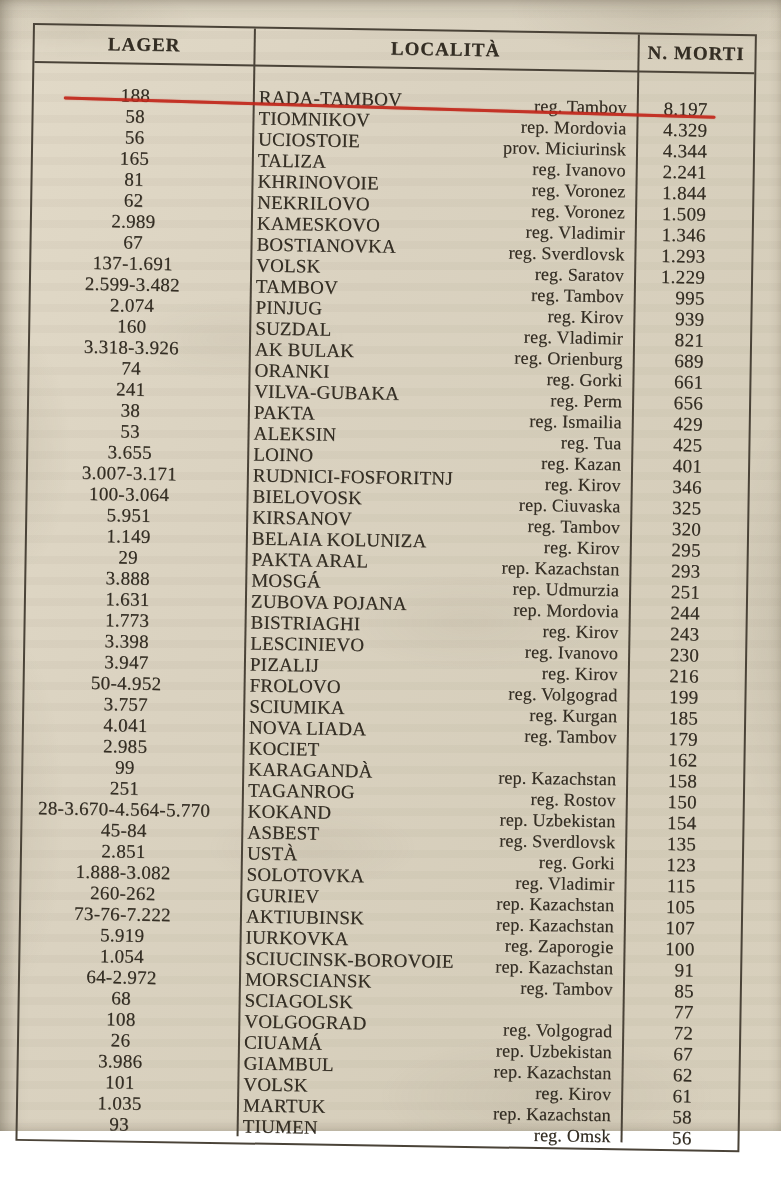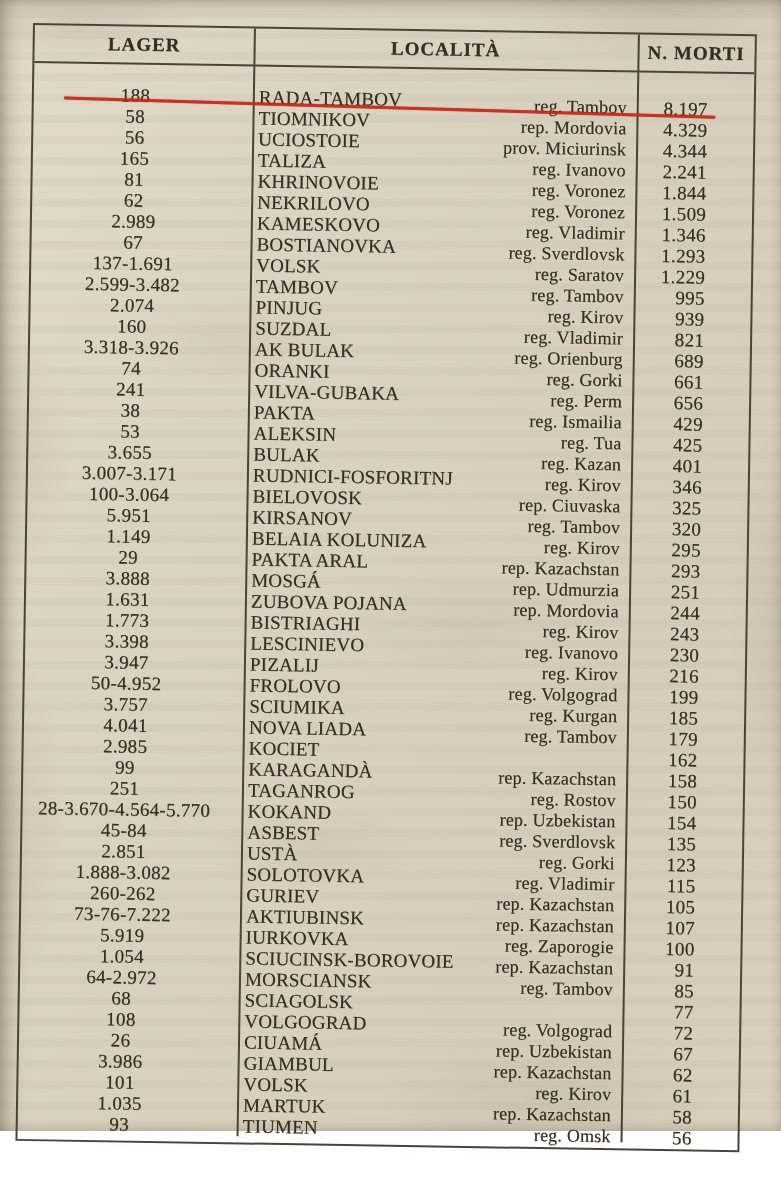--- a/index.html
+++ b/index.html
@@ -210,21 +210,21 @@
           <div class="c-loc"><span>PAKTA</span><span class="region">reg. Ismailia</span></div>
           <div class="c-morti">429</div>
         </div>
         <div class="row">
           <div class="c-lager">53</div>
           <div class="c-loc"><span>ALEKSIN</span><span class="region">reg. Tua</span></div>
           <div class="c-morti">425</div>
         </div>
         <div class="row">
           <div class="c-lager">3.655</div>
-          <div class="c-loc"><span>BULAK</span><span class="region">reg. Kazan</span></div>
+          <div class="c-loc"><span>LOINO</span><span class="region">reg. Kazan</span></div>
           <div class="c-morti">401</div>
         </div>
         <div class="row">
           <div class="c-lager">3.007-3.171</div>
           <div class="c-loc"><span>RUDNICI-FOSFORITNJ</span><span class="region">reg. Kirov</span></div>
           <div class="c-morti">346</div>
         </div>
         <div class="row">
           <div class="c-lager">100-3.064</div>
           <div class="c-loc"><span>BIELOVOSK</span><span class="region">rep. Ciuvaska</span></div>

